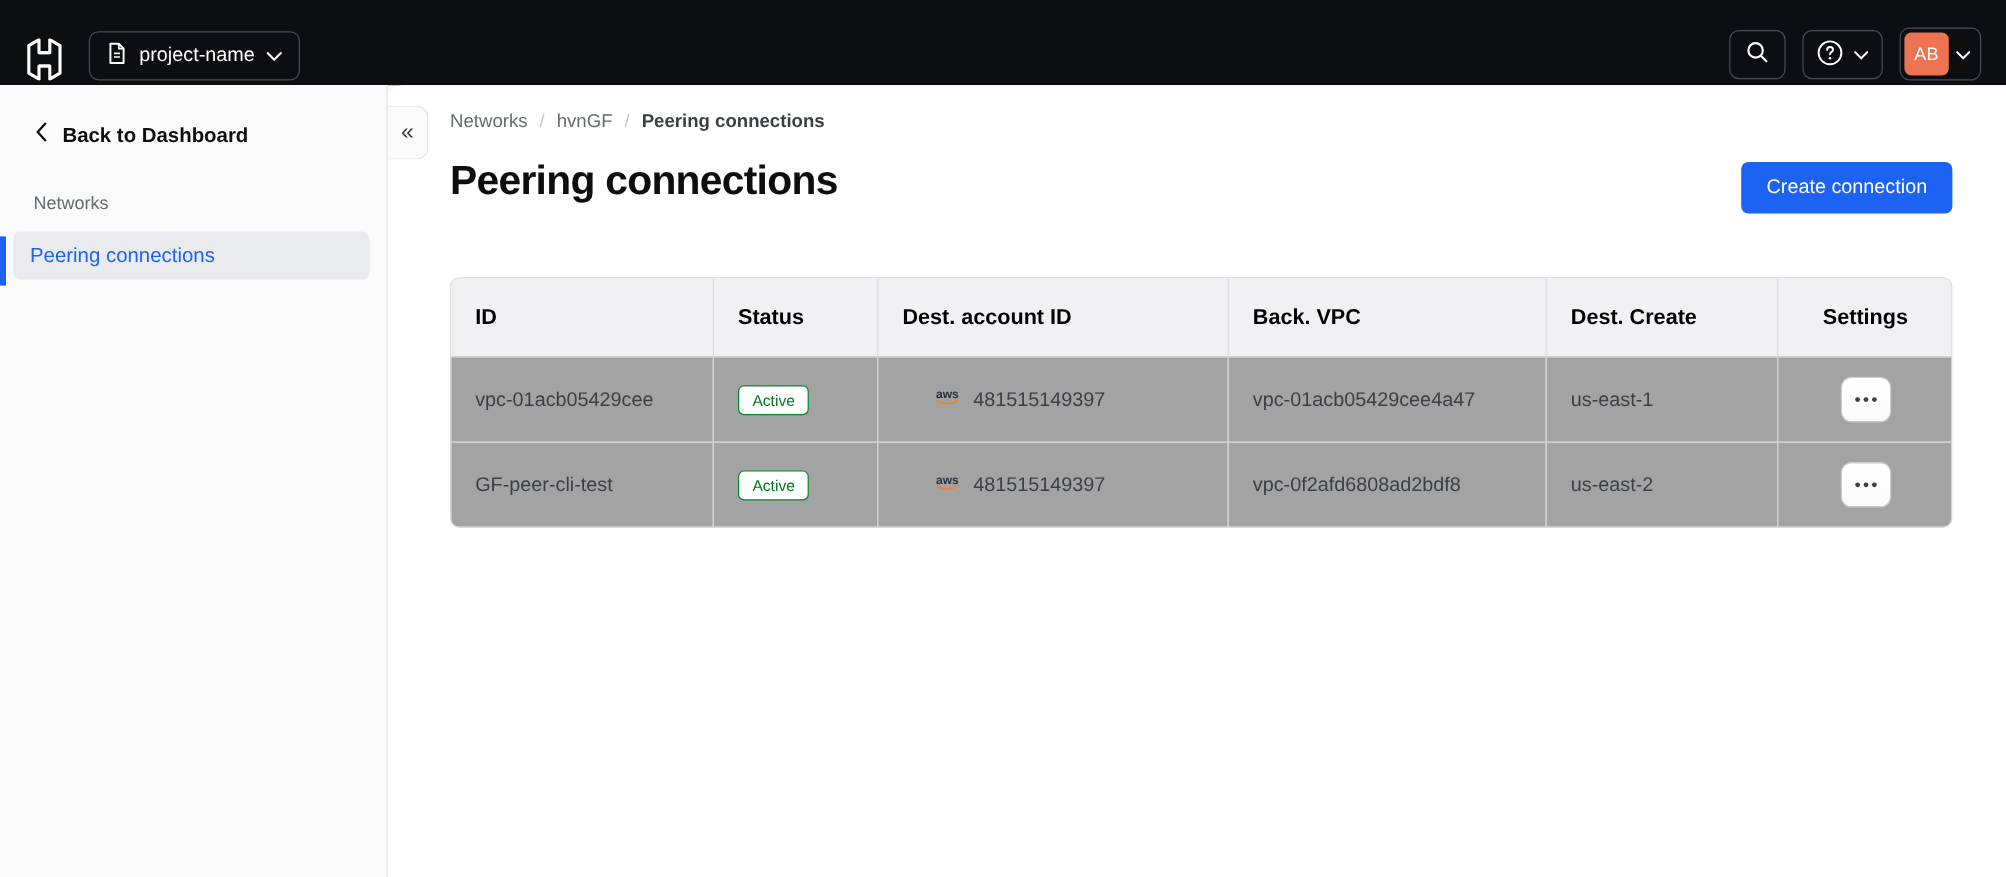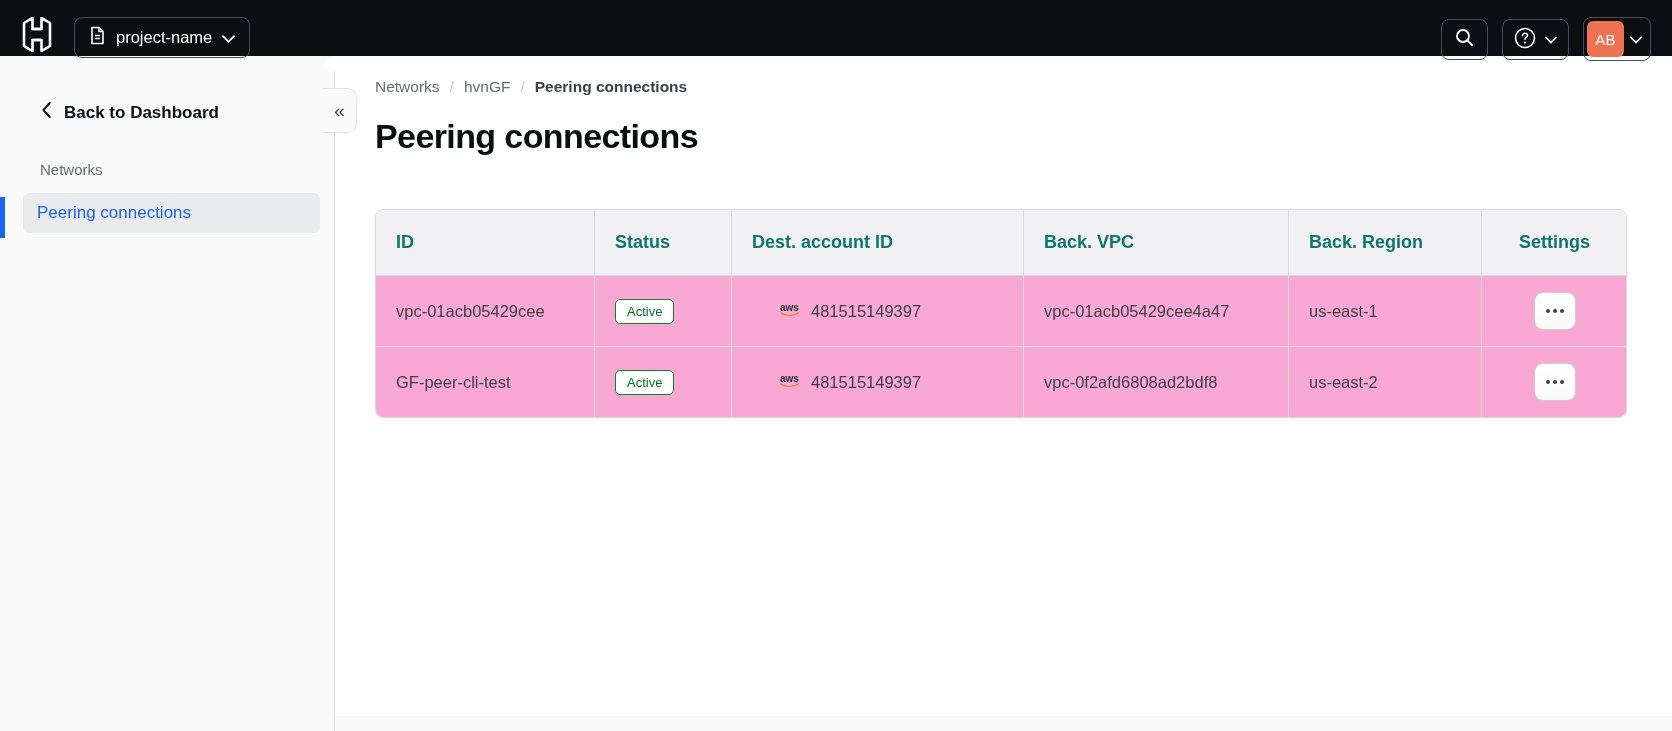--- a/index.html
+++ b/index.html
@@ -8,22 +8,22 @@
     font-family:"Liberation Sans","DejaVu Sans",sans-serif;
     background:#fafafa; color:#0d0e12;
   }
   :root{
     --accent-blue:#1c62f3; --avatar-orange:#ee7352;
     --badge-green:#008a22; --badge-green-text:#00781e;
     --navbar-bg:#0d0e12;
   }
   
   .navbar{
-    height:56px; background:var(--navbar-bg);
-    display:flex; align-items:flex-start; padding:17px 21px;
+    height:71px; background:var(--navbar-bg);
+    display:flex; align-items:flex-end; padding:4px 21px;
   }
   .nav-logo{ width:32px; height:35px; display:block; }
   .project-switcher{
     margin-left:21px; height:41px; display:flex; align-items:center; gap:10px;
     padding:0 14px; background:transparent; border:1px solid #4a4d56; border-radius:8px;
     color:#fff; font-size:16.5px; font-weight:500; cursor:pointer;
   }
   .nav-spacer{ flex:1; }
   .nav-right{ display:flex; align-items:center; gap:14px; }
   .nav-iconbtn{
@@ -36,21 +36,21 @@
     background:transparent; border:1px solid #4a4d56; border-radius:8px;
     padding:3px 8px 3px 3px; cursor:pointer;
   }
   .avatar-box{
     width:37px; height:36px; border-radius:6px; background:var(--avatar-orange);
     color:#fff; font-size:15px; font-weight:400;
     display:flex; align-items:center; justify-content:center; letter-spacing:.3px;
   }
   
   .sidebar{
-    position:fixed; top:71px; left:12px; bottom:0; width:323px;
+    position:fixed; top:71px; left:0; bottom:0; width:323px;
     background:#fafafa; border-right:1px solid #e3e5e8;
   }
   .back-link{
     display:flex; align-items:center; gap:13px; margin:31px 0 0 30px;
     font-size:17px; font-weight:600; color:#0d0e12; cursor:pointer;
   }
   .side-section-label{
     margin:38px 0 0 28px; font-size:15px; color:#656a76; font-weight:400;
   }
   .side-item{
@@ -89,27 +89,27 @@
   
   .table-wrap{
     margin-top:53px; width:1252px; border:1px solid #d7d9dd; border-radius:8px;
     overflow:hidden; background:#fff;
   }
   table{ width:100%; border-collapse:separate; border-spacing:0; table-layout:fixed; }
   col.c-id{width:218px} col.c-status{width:137px} col.c-acct{width:292px}
   col.c-vpc{width:265px} col.c-region{width:193px} col.c-settings{width:146px}
   th{
     background:#f1f1f3; height:65px; text-align:left; padding:0 20px;
-    font-size:18px; font-weight:600; color:#0f766e;
+    font-size:18px; font-weight:600; color:#000000;
   }
   th.center{ text-align:center;margin-left:26px; }
   th + th, td + td{ border-left:1px solid #d7d9dd; }
   td{
     height:71px; padding:0 20px; border-top:1px solid #d7d9dd;
-    font-size:16.5px; color:#3b3f46; background:#f9a8d4;
+    font-size:16.5px; color:#3b3f46; background:#a3a3a3;
   }
   .badge-active{
     display:inline-block; padding:4px 11px; border:1.5px solid var(--badge-green);
     color:var(--badge-green-text); border-radius:5px; font-size:13px; font-weight:500;
     background:#fff;
   }
   .acct-cell{ display:flex; align-items:center; gap:9px;margin-left:26px; }
   .settings-cell{ text-align:center; }
   .dots-btn{
     width:42px; height:38px; border:1px solid #c9ccd1; border-radius:9px;
@@ -209,39 +209,40 @@
   <div class="breadcrumb">
     <span class="crumb">Networks</span>
     <span class="crumb-sep">/</span>
     <span class="crumb">hvnGF</span>
     <span class="crumb-sep">/</span>
     <span class="crumb current">Peering connections</span>
   </div>
 
   <div class="title-row">
     <h1 class="page-title">Peering connections</h1>
+    <button class="create-btn">Create connection</button>
   </div>
 
   <div class="table-wrap">
     <table>
       <colgroup>
         <col class="c-id">
           <col class="c-status">
           <col class="c-acct">
         <col class="c-vpc">
           <col class="c-region">
           <col class="c-settings">
       </colgroup>
       <thead>
         <tr>
           <th>ID</th>
           <th>Status</th>
           <th>Dest. account ID</th>
           <th>Back. VPC</th>
-          <th>Back. Region</th>
+          <th>Dest. Create</th>
           <th class="center">Settings</th>
         </tr>
       </thead>
       <tbody id="table-body">
     <tr>
       <td>vpc-01acb05429cee</td>
       <td>
         <span class="badge-active">Active</span>
       </td>
       <td>

